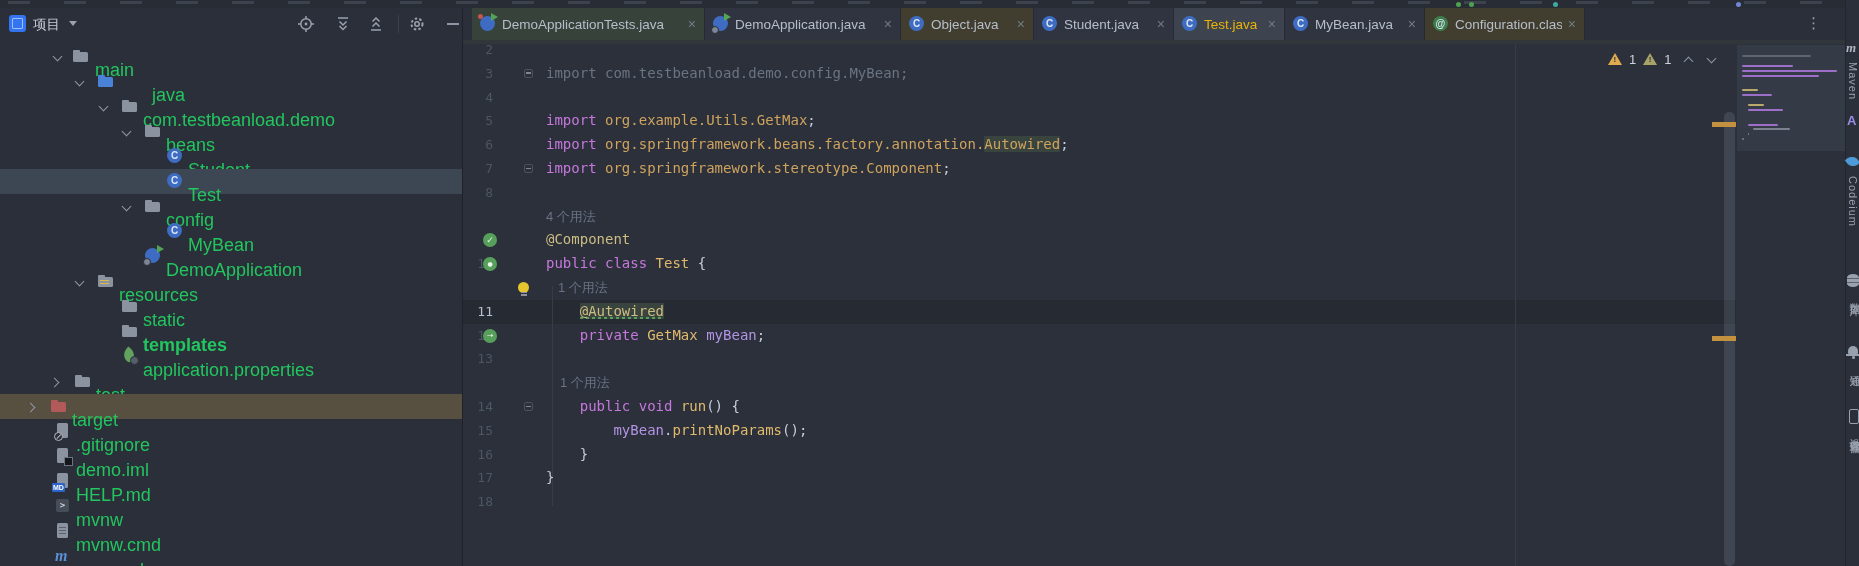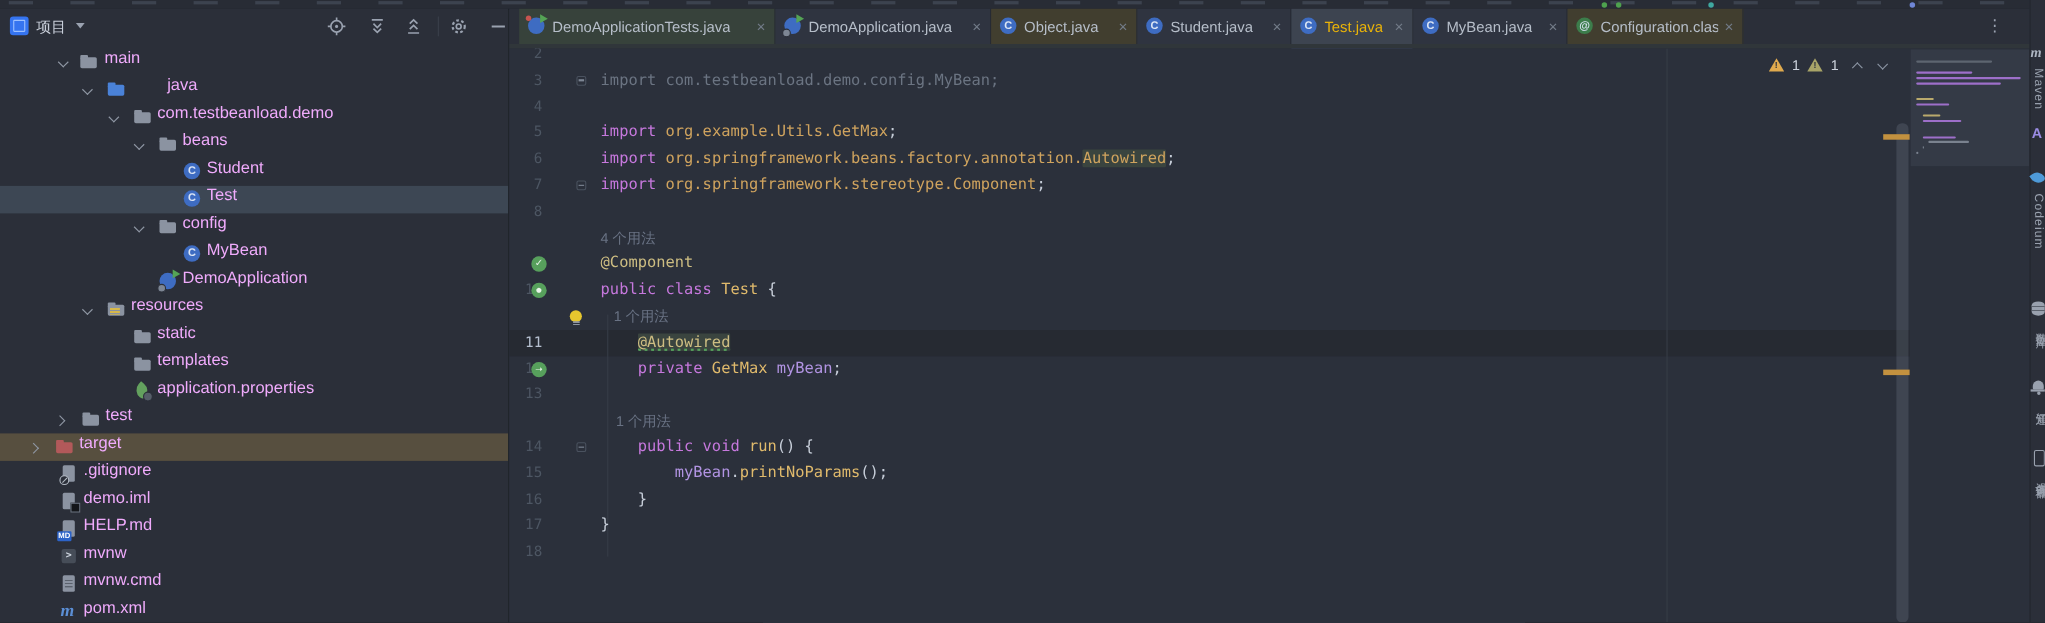--- a/index.html
+++ b/index.html
@@ -20,21 +20,21 @@
     border:1.5px solid #9cc0ff;border-radius:1px;}
   #panel-title{position:absolute;left:33px;top:8px;font-size:13.5px;color:#c9cfda;}
   .hdr-caret{position:absolute;left:69px;top:13px;width:0;height:0;border-left:4.5px solid transparent;
     border-right:4.5px solid transparent;border-top:5px solid #9aa2b0;}
   .tb-ic{position:absolute;top:7px;width:18px;height:18px;}
   .tb-sep{position:absolute;top:7px;width:1px;height:18px;background:#3a404b;}
   
   .tree-row{position:absolute;left:0;width:462px;height:25px;}
   .tree-row.selected{background:#3d4754;}
   .tree-row.highlighted{background:#574f3f;}
-  .tree-label{position:absolute;top:0;font-size:15px;color:#f0abfc;white-space:nowrap;}
+  .tree-label{position:absolute;top:16px;font-size:18px;color:#22c55e;white-space:nowrap;}
   .chev{position:absolute;top:9px;width:9px;height:9px;}
   .chev::before{content:"";position:absolute;left:1px;top:0px;width:6px;height:6px;
     border-right:1.6px solid #8f97a4;border-bottom:1.6px solid #8f97a4;}
   .chev.expanded::before{transform:rotate(45deg);}
   .chev.collapsed::before{transform:rotate(-45deg);left:-1px;top:1px;}
   
   .ic{position:absolute;width:18px;height:18px;}
   .ic i{position:absolute;display:block;}
   .fold-body{left:1px;top:5px;width:15px;height:10px;background:#8b93a1;border-radius:1.5px;}
   .fold-tab{left:1px;top:3px;width:7px;height:4px;background:#8b93a1;border-radius:1px;}
@@ -313,21 +313,21 @@
             <i class="fold-tab"></i>
             <i class="fold-body"></i>
           </span>
           <span class="tree-label" style="left: 143px;">static</span>
         </div>
         <div class="tree-row" style="top: 311px;">
           <span class="ic ic-folder-icon" style="left: 121px; top: 3px;">
             <i class="fold-tab"></i>
             <i class="fold-body"></i>
           </span>
-          <span class="tree-label" style="left: 143px;">templates</span>
+          <span class="tree-label" style="left: 143px; font-weight: bold;">templates</span>
         </div>
         <div class="tree-row" style="top: 336px;">
           <span class="ic ic-spring-config-icon" style="left: 121px; top: 3px;">
             <i class="leaf"></i>
             <i class="leaf-gear"></i>
           </span>
           <span class="tree-label" style="left: 143px;">application.properties</span>
         </div>
         <div class="tree-row" style="top: 361px;">
           <span class="chev collapsed" style="left: 52px;"></span>

